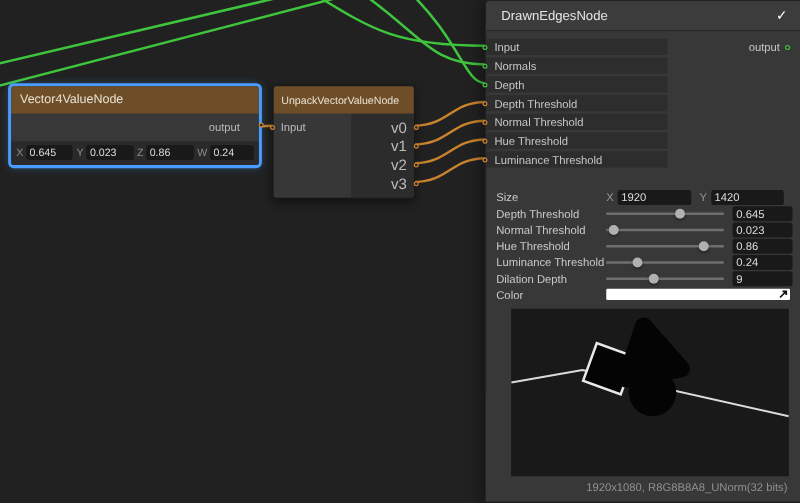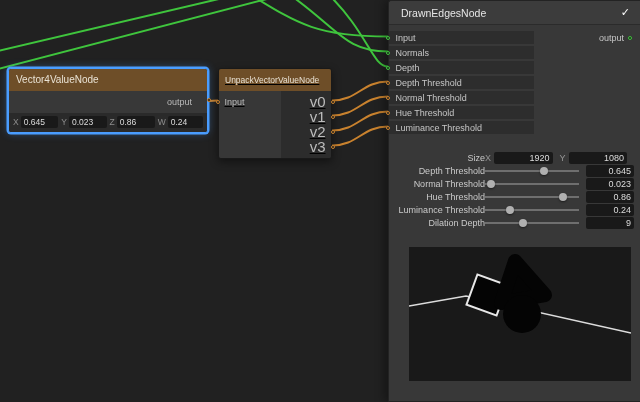--- a/index.html
+++ b/index.html
@@ -29,36 +29,36 @@
   .v4-output-row .out-label { color:#b9b9b9; font-size:9px; margin-right:5px; }
   .v4-output-row .dot { position:absolute; right:-3.5px; top:7px; }
   .v4-fields { display:flex; gap:3px; background:#2a2a2a; padding:3px 4px 4px 4px;
                border-radius:0 0 2px 2px; }
   .v4-field { flex:1; display:flex; align-items:center; gap:2px; }
   .v4-field .f-label { color:#8d8d8d; font-size:8.5px; }
   .v4-field .f-value { flex:1; background:#191919; color:#dcdcdc; font-size:8.5px;
                        padding:1px 3px; border-radius:2px; min-width:0; }
 
   
-  #unpack-node { left:218px; top:68px; width:114px;text-decoration:underline; }
+  #unpack-node { left:218px; top:68px; width:114px; }
   #unpack-node .node-title { font-size:8.5px; padding:0 6px; }
   .unpack-body { display:flex; height:67px; border-radius:0 0 2px 2px; overflow:visible; }
   .u-left { flex:1; background:#373737; padding-top:3px; border-radius:0 0 0 2px; }
   .u-right { width:50px; background:#2c2c2c; padding-top:3px; border-radius:0 0 2px 0; }
   .u-in-row { height:15px; display:flex; align-items:center; }
   .u-in-row .dot { margin-left:-3.5px; }
   .u-in-row .u-label { color:#bcbcbc; font-size:9px; margin-left:5px; }
   .u-out-row { height:15px; display:flex; align-items:center; justify-content:flex-end; }
-  .u-out-row .u-label { color:#bcbcbc; font-size:15px; margin-right:5px; }
+  .u-out-row .u-label { color:#bcbcbc; font-size:12px; margin-right:5px; }
   .u-out-row .dot { margin-right:-3.5px; }
 
   
   #panel { position:absolute; left:388px; top:0; width:252px; height:402px;
            background:#383838; border-radius:3px 0 0 0; border:1px solid #232323;
-           border-right:none; box-shadow:-4px 0 10px rgba(0,0,0,.35);text-align:right; }
+           border-right:none; box-shadow:-4px 0 10px rgba(0,0,0,.35); }
   .panel-title-row { height:24px; display:flex; align-items:center; background:#3c3c3c;
                      border-bottom:1px solid #2b2b2b; padding:0 10px 0 12px;
                      color:#e6e6e6; font-size:10.5px; border-radius:3px 0 0 0; }
   .panel-check { margin-left:auto; color:#ffffff; font-size:11px; cursor:pointer; }
 
   .panel-ports { position:absolute; left:0; top:30px; width:100%; height:110px; }
   .port-row { position:absolute; left:0; width:145px; height:13px; background:#2d2d2d;
               display:flex; align-items:center; font-size:9px; color:#c6c6c6; }
   .port-row .dot { margin-left:-3.5px; }
   .port-row .port-label { margin-left:6px; white-space:nowrap; }
@@ -200,21 +200,21 @@
         <span class="dot green"></span>
       </div>
     </div>
 
     <div class="panel-props">
       <div class="prop-row">
         <span class="prop-label">Size</span>
         <span class="mini-label">X</span>
         <span class="mini-box">1920</span>
         <span class="mini-label">Y</span>
-        <span class="mini-box">1080</span>
+        <span class="mini-box">1420</span>
       </div>
 
       <div class="prop-row">
         <span class="prop-label">Depth Threshold</span>
         <span class="slider">
           <span class="slider-track"></span>
           <span class="slider-handle" style="left: calc(64.5% - 5.16px);"></span>
         </span>
         <span class="val-box">0.645</span>
       </div>
@@ -249,27 +249,36 @@
       <div class="prop-row">
         <span class="prop-label">Dilation Depth</span>
         <span class="slider">
           <span class="slider-track"></span>
           <span class="slider-handle" style="left: calc(40% - 3.2px);"></span>
         </span>
         <span class="val-box">9</span>
       </div>
 
 
+      <div class="prop-row">
+        <span class="prop-label">Color</span>
+        <span class="color-swatch" style="background: rgb(255, 255, 255);">
+          <svg class="swatch-arrow" width="9" height="9" viewBox="0 0 9 9">
+            <path d="M2 7 L7 2 M4 2 L7 2 L7 5" stroke="#111" stroke-width="1.4" fill="none"></path>
+          </svg>
+        </span>
+      </div>
     </div>
 
     <div class="preview">
       <svg width="222" height="134" viewBox="0 0 222 134">
         <rect x="0" y="0" width="222" height="134" fill="#191919"></rect>
         <polyline points="0,59 57,49 222,86" stroke="#dcdcdc" stroke-width="1.5" fill="none"></polyline>
         <rect x="62" y="32" width="32" height="32" transform="rotate(20 78 48)" fill="#040404" stroke="#e8e8e8" stroke-width="2"></rect>
         <path d="M 106 14 L 136 48 L 92 56 Z" fill="#040404" stroke="#040404" stroke-width="14" stroke-linejoin="round"></path>
         <circle cx="113" cy="67" r="19" fill="#040404"></circle>
       </svg>
     </div>
 
+    <div class="panel-footer">1920x1080, R8G8B8A8_UNorm(32 bits)</div>
   </div>
 
 </div>
 
 </body></html>

